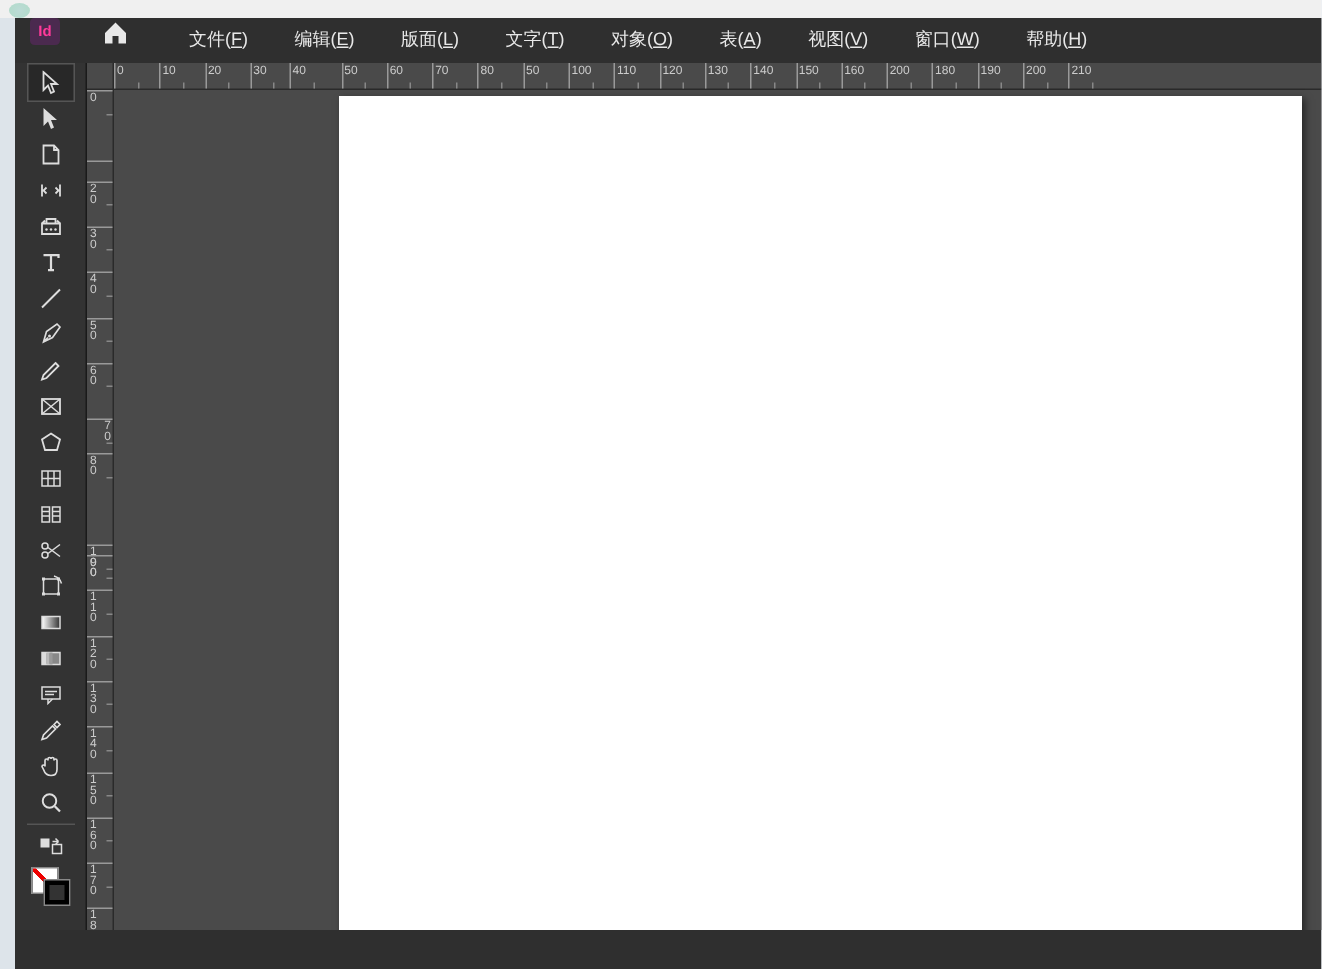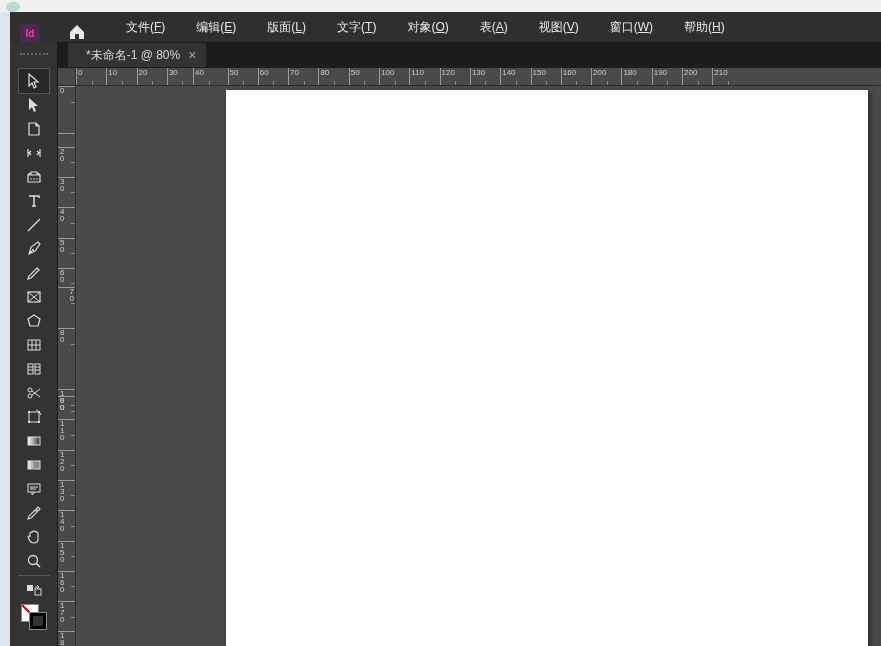--- a/index.html
+++ b/index.html
@@ -33,21 +33,21 @@
       left: 10px;
       top: 12px;
       right: 0;
       bottom: 0;
       background: #2f2f2f;
     }
     .menubar {
       height: 30px;
       background: #2f2f2f;
       display: flex;
-      align-items: flex-end;
+      align-items: flex-start;
       padding-left: 10px;
       gap: 11px;
     }
     .app-logo {
       width: 20px;
       height: 18px;
       background: #4b2a4f;
       color: #ff3a9a;
       font-size: 10px;
       font-weight: bold;
@@ -270,29 +270,20 @@
     <div class="menu-item"><span>编辑</span>(<u>E</u>)</div>
     <div class="menu-item"><span>版面</span>(<u>L</u>)</div>
     <div class="menu-item"><span>文字</span>(<u>T</u>)</div>
     <div class="menu-item"><span>对象</span>(<u>O</u>)</div>
     <div class="menu-item"><span>表</span>(<u>A</u>)</div>
     <div class="menu-item"><span>视图</span>(<u>V</u>)</div>
     <div class="menu-item"><span>窗口</span>(<u>W</u>)</div>
     <div class="menu-item"><span>帮助</span>(<u>H</u>)</div>
   </div>
 
-  <div class="tab-area">
-    <div class="tools-header">
-      <div class="tools-header-grip"></div>
-    </div>
-    <div class="doc-tab">
-      <span>*未命名-1 @ 80%</span>
-      <span class="tab-close">×</span>
-    </div>
-  </div>
 
   <div class="workspace">
 
     <div class="toolbox">
       <div class="tool-btn sel">
         <svg width="16" height="16" viewBox="0 0 16 16">
             <path d="M3 1 L3 13 L6 10 L8 15 L10 14 L8 9 L12 9 Z" fill="none" stroke="#ddd" stroke-width="1.2"></path>
           </svg>
       </div>
       <div class="tool-btn">
@@ -477,21 +468,21 @@
           <div class="tick" style="top: 60.6px;">2
 0</div>
           <div class="tick" style="top: 90.9px;">3
 0</div>
           <div class="tick" style="top: 121.2px;">4
 0</div>
           <div class="tick" style="top: 151.5px;">5
 0</div>
           <div class="tick" style="top: 181.8px;">6
 0</div>
-          <div class="tick" style="top: 201px; text-align: right;">7
+          <div class="tick" style="top: 219px; text-align: right;">7
 0</div>
           <div class="tick" style="top: 242.4px;">8
 0</div>
           <div class="tick" style="top: 272.7px; margin-top: 37px;">9
 0</div>
           <div class="tick" style="top: 303px;">1
 0
 0</div>
           <div class="tick" style="top: 333.3px;">1
 1

